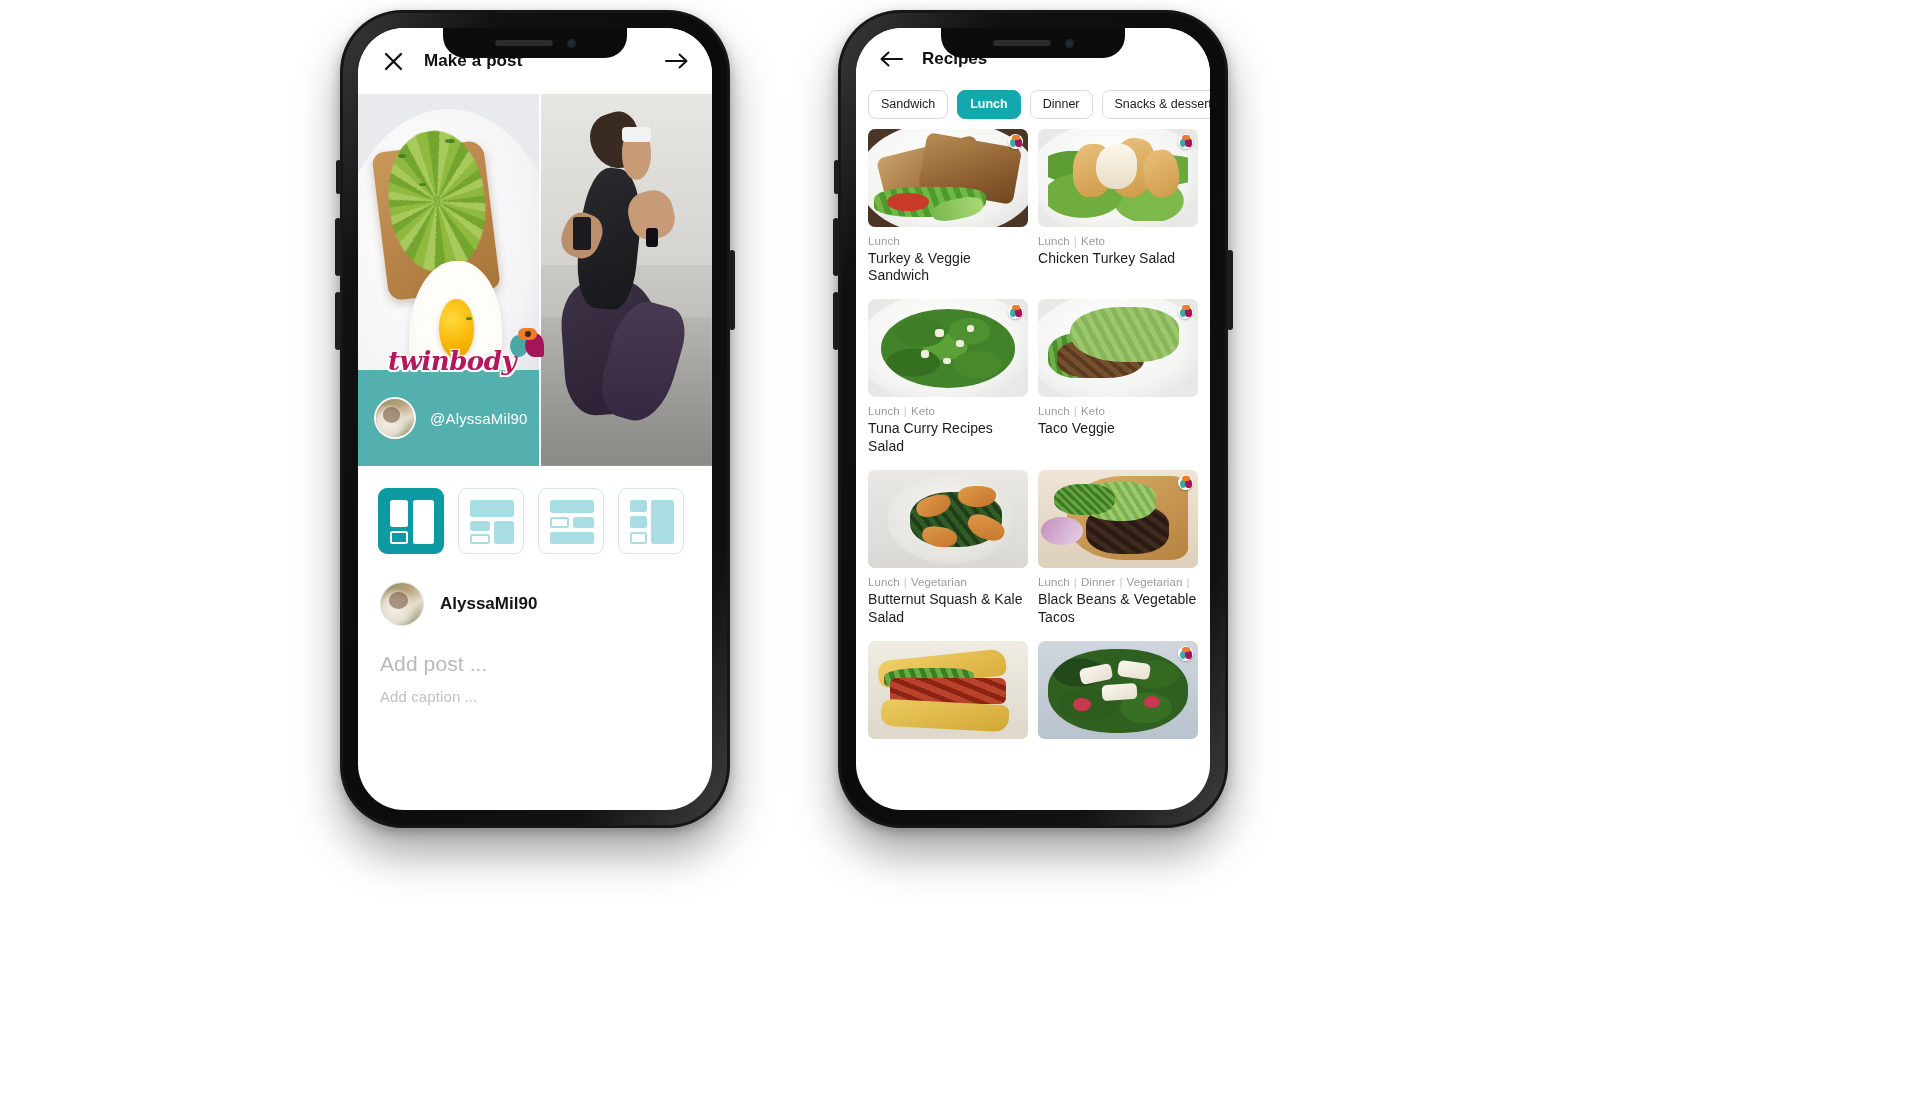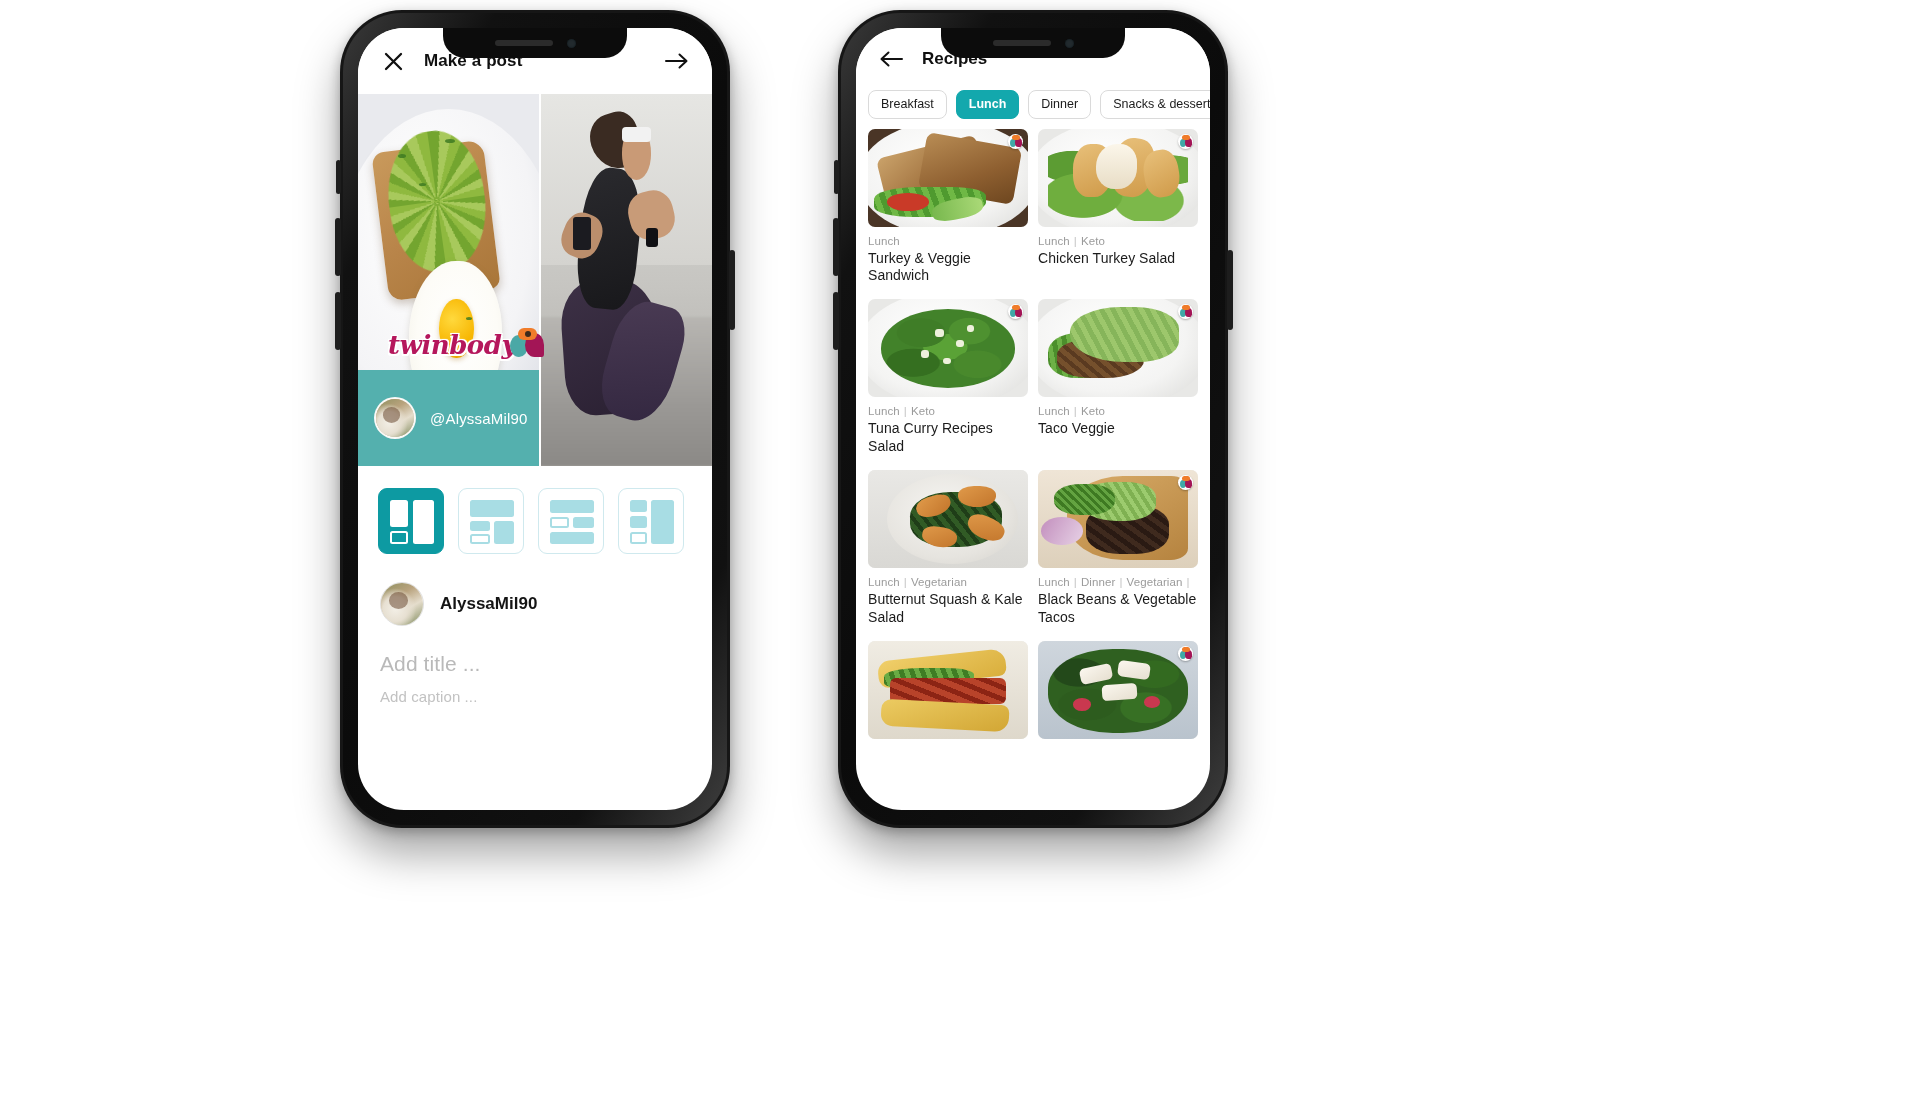--- a/index.html
+++ b/index.html
@@ -295,21 +295,21 @@
     letter-spacing: 0.2px;
   }
 
   
   .logo-wrap {
     position: absolute;
     right: 168px;
     bottom: 92px;
     z-index: 8;
     display: flex;
-    align-items: flex-start;
+    align-items: flex-end;
   }
   .logo-text {
     font-family: "DejaVu Serif", serif;
     font-style: italic;
     font-weight: bold;
     font-size: 26px;
     color: #b5175c;
     letter-spacing: -0.5px;
     text-shadow:
       -1.5px -1.5px 0 #fff, 1.5px -1.5px 0 #fff,
@@ -814,21 +814,21 @@
     </div>
 
     <div class="author-row">
       <div class="author-avatar">
           <div class="avatar-inner"></div>
         </div>
       <div class="author-name">AlyssaMil90</div>
     </div>
 
     <div class="compose">
-      <div class="compose-title">Add title ...</div>
+      <div class="compose-title">Add post ...</div>
       <div class="compose-caption">Add caption ...</div>
     </div>
 
   </div>
 </div>
 
 <div class="phone" id="phone-right">
   <div class="btn-side" style="left:-4px; top:150px; width:5px; height:34px;"></div>
   <div class="btn-side" style="left:-5px; top:208px; width:6px; height:58px;"></div>
   <div class="btn-side" style="left:-5px; top:282px; width:6px; height:58px;"></div>
@@ -844,21 +844,21 @@
     <div class="recipes-appbar">
       <div class="icon-btn">
         <svg width="24" height="18" viewBox="0 0 24 18">
           <path d="M23 9 H3 M9.5 2.5 L2.5 9 L9.5 15.5" stroke="#111" stroke-width="2" fill="none" stroke-linecap="round" stroke-linejoin="round"></path>
         </svg>
       </div>
       <div class="recipes-title">Recipes</div>
     </div>
 
     <div class="chips-row" id="chips-row">
-        <div class="chip">Breakfast</div>
+        <div class="chip">Sandwich</div>
         <div class="chip active">Lunch</div>
         <div class="chip">Dinner</div>
         <div class="chip">Snacks &amp; desserts</div>
       </div>
 
     <div class="recipes-scroll">
       <div class="recipe-grid" id="recipe-grid">
           <div class="recipe-card">
             <div class="recipe-thumb">
               <div class="food f-sandwich">

